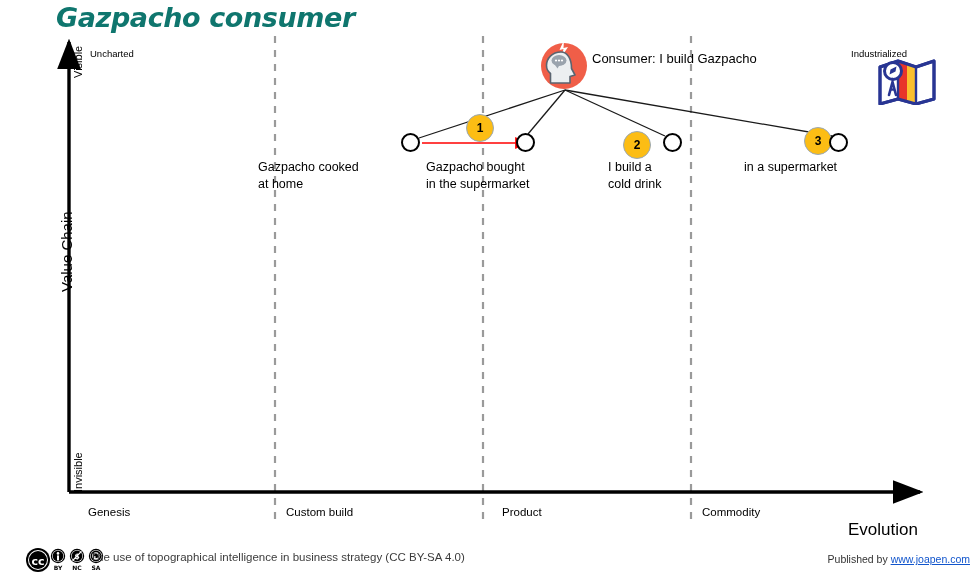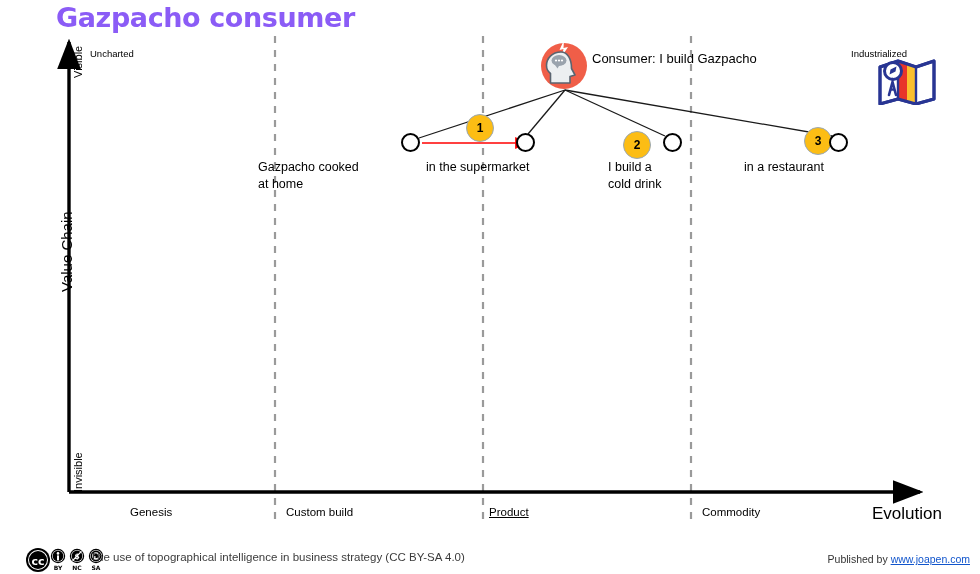--- a/index.html
+++ b/index.html
@@ -24,22 +24,23 @@
   .abs { position: absolute; }
 
   
   #map-title {
     left: 56px;
     top: 2px;
     font-size: 27px;
     font-weight: bold;
     letter-spacing: -0.4px;
     font-family: "DejaVu Sans", sans-serif;
-    color: #8b5cf6;
-    white-space: nowrap;
+    color: #0f766e;
+    white-space: nowrap;
+    font-style: italic;
   }
 
   
   #map-svg {
     position: absolute;
     left: 0; top: 0;
     width: 980px;
     height: 574px;
     pointer-events: none;
   }
@@ -62,33 +63,32 @@
   #y-label-invisible {
     left: 72px;
     top: 492px;
     font-size: 11px;
     transform: rotate(-90deg);
     transform-origin: 0 0;
     white-space: nowrap;
   }
   #x-axis-title {
     left: 848px;
-    top: 504px;
+    top: 520px;
     font-size: 17px;
     white-space: nowrap;
-    margin-left: 24px;
   }
   .x-tick-label {
     top: 506px;
     font-size: 11.5px;
     white-space: nowrap;
   }
-  #x-tick-genesis { left: 88px; margin-left: 42px; }
+  #x-tick-genesis { left: 88px; }
   #x-tick-custom  { left: 286px; }
-  #x-tick-product { left: 489px; text-decoration: underline; }
+  #x-tick-product { left: 502px; }
   #x-tick-commodity { left: 702px; }
 
   #zone-uncharted {
     left: 90px;
     top: 48px;
     font-size: 9.5px;
     white-space: nowrap;
   }
   #zone-industrialized {
     left: 851px;
@@ -266,32 +266,33 @@
   <div class="abs step-badge" style="left:804px; top:127px;">3</div>
 
   <div class="abs node-dot" style="left:401px; top:133px;"></div>
   <div class="abs node-label" style="left:258px; top:159px; width:192px;">
     <div>Gazpacho cooked</div>
     <div>at home</div>
   </div>
 
   <div class="abs node-dot" style="left:516px; top:133px;"></div>
   <div class="abs node-label" style="left:426px; top:159px; width:198px;">
+    <div>Gazpacho bought</div>
     <div>in the supermarket</div>
   </div>
 
   <div class="abs node-dot" style="left:663px; top:133px;"></div>
   <div class="abs node-label" style="left:608px; top:159px; width:130px;">
     <div>I build a</div>
     <div>cold drink</div>
   </div>
 
   <div class="abs node-dot" style="left:829px; top:133px;"></div>
   <div class="abs node-label" style="left:744px; top:159px; width:190px;">
-    <div>in a restaurant</div>
+    <div>in a supermarket</div>
   </div>
 
   <div class="abs" id="footer-cc">
     <svg viewBox="0 0 80 24" width="80" height="24">
       <circle cx="14" cy="12" r="12" fill="#000000"></circle>
       <circle cx="14" cy="12" r="10" fill="#ffffff"></circle>
       <circle cx="14" cy="12" r="9" fill="#000000"></circle>
       <text x="14" y="17" font-family="DejaVu Sans, sans-serif" font-size="11" font-weight="bold" fill="#ffffff" text-anchor="middle">cc</text>
       <g>
         <circle cx="34" cy="8" r="7.2" fill="#000000"></circle>

